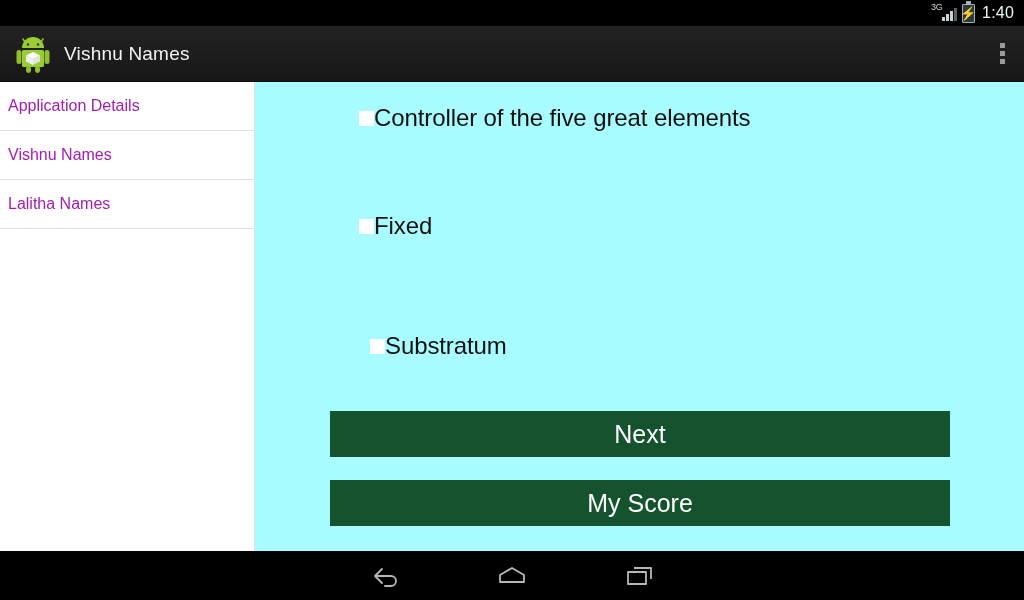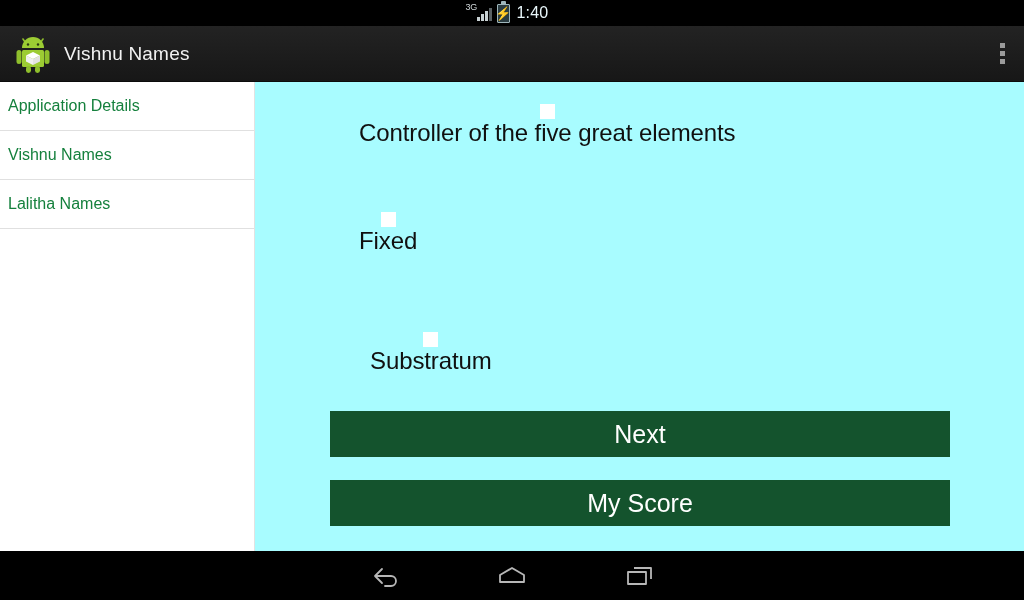--- a/index.html
+++ b/index.html
@@ -23,21 +23,21 @@
 
   
   .status-bar {
     position: absolute;
     left: 0; top: 0;
     width: 1024px;
     height: 26px;
     background: #000000;
     display: flex;
     align-items: center;
-    justify-content: center;
+    justify-content: flex-end;
     padding-right: 10px;
     box-sizing: border-box;
   }
   .status-right {
     display: flex;
     align-items: center;
     gap: 5px;
     height: 26px;
   }
   .net-type {
@@ -166,39 +166,38 @@
     flex: 0 0 auto;
     box-sizing: border-box;
     border-right: 1px solid #e2e2e2;
   }
   .side-item {
     height: 49px;
     display: flex;
     align-items: center;
     padding-left: 8px;
     font-size: 16px;
-    color: #15803d;
+    color: #a21caf;
     border-bottom: 1px solid #e0e0e0;
     box-sizing: border-box;
     cursor: pointer;
     background: #ffffff;
   }
 
   .quiz-pane {
     flex: 1 1 auto;
     height: 469px;
     background: #a8fcff;
     position: relative;
   }
   .option {
     position: absolute;
     left: 104px;
     display: flex;
     align-items: center;
-    flex-direction: column;
   }
   .option:nth-of-type(1) { top: 22px; }
   .option:nth-of-type(2) { top: 130px; }
   .option:nth-of-type(3) { top: 250px; padding-left: 11px; }
   .radio-box {
     width: 15px;
     height: 15px;
     background: #ffffff;
     flex: 0 0 auto;
     cursor: pointer;

